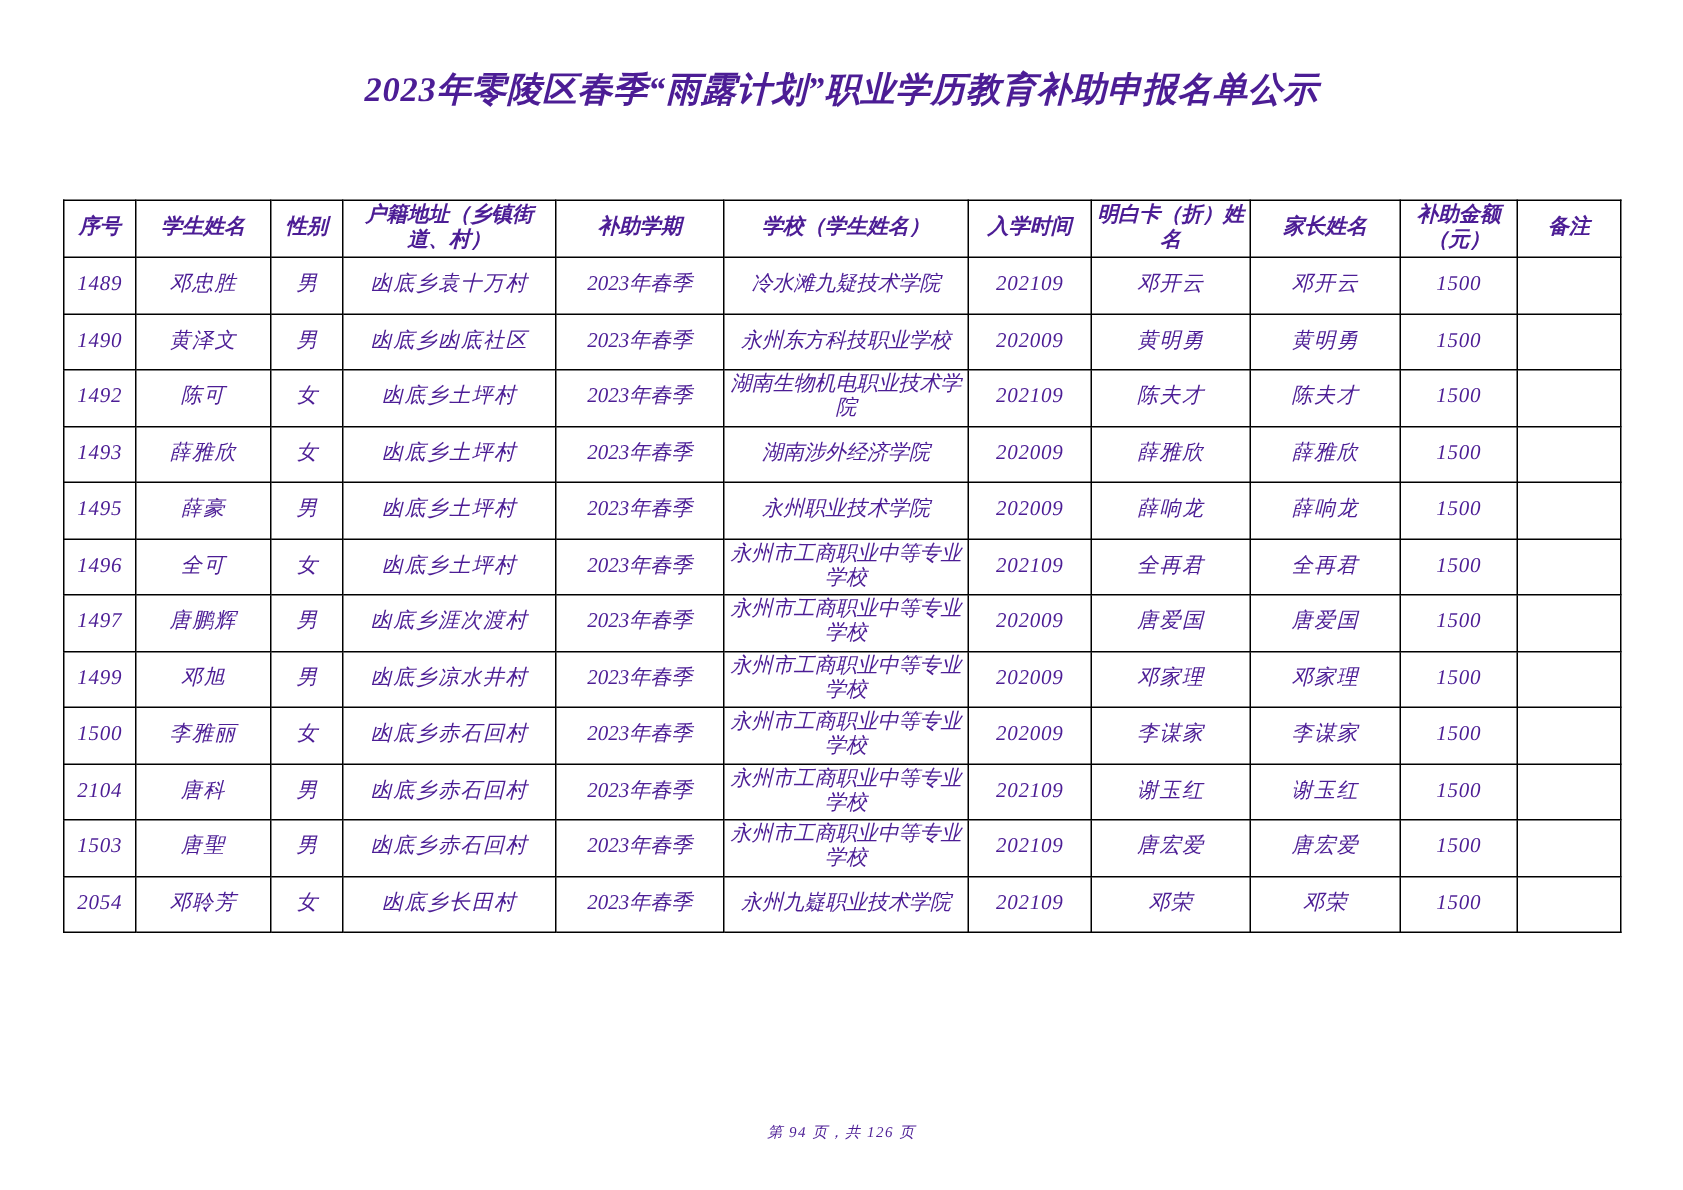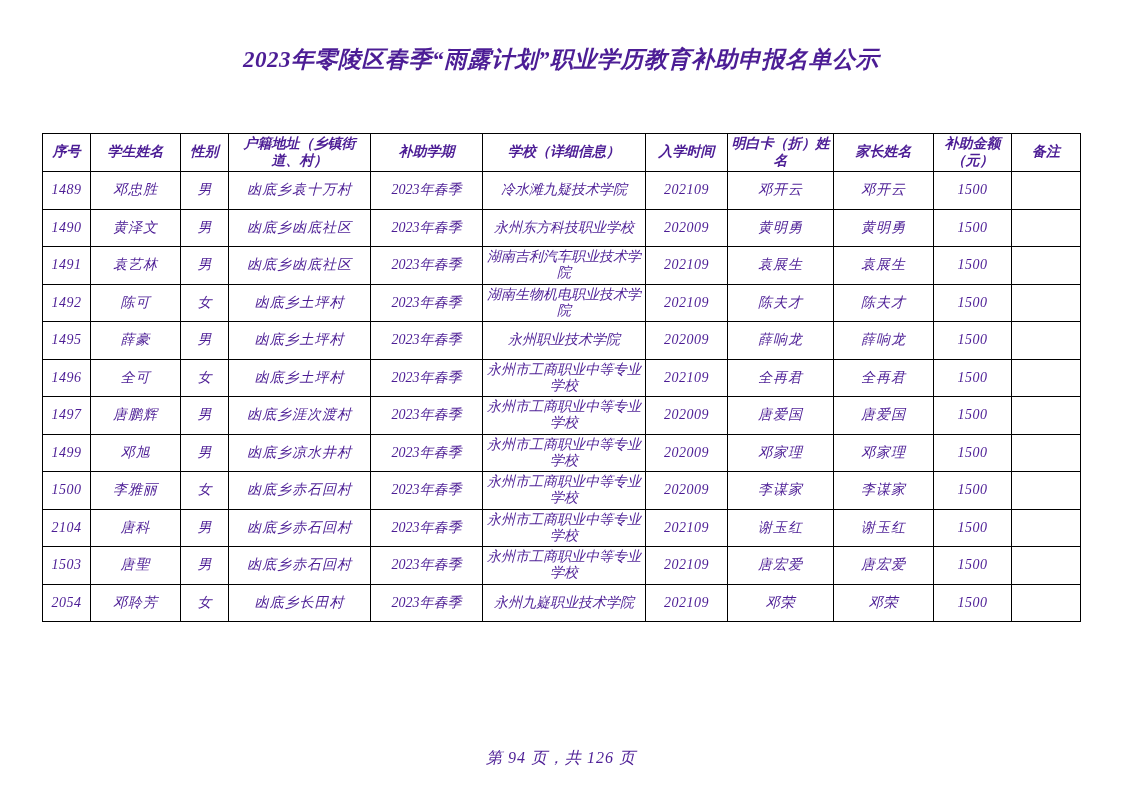--- a/index.html
+++ b/index.html
@@ -61,21 +61,21 @@
   }
   td.cell-name, td.cell-address, td.cell-card, td.cell-parent {
     letter-spacing: 1px;
   }
   .page-footer {
     position: absolute;
     top: 748px;
     left: 0;
     width: 100%;
     text-align: center;
-    font-size: 16px;
+    font-size: 10px;
     letter-spacing: 1px;
   }
 </style>
 </head>
 <body>
 
 <div class="page">
 
   <div class="doc-title">2023年零陵区春季“雨露计划”职业学历教育补助申报名单公示</div>
 
@@ -93,21 +93,21 @@
         <col style="width: 78px;">
         <col style="width: 69px;">
       </colgroup>
     <thead>
       <tr id="roster-head-row">
           <th>序号</th>
           <th>学生姓名</th>
           <th>性别</th>
           <th>户籍地址（乡镇街道、村）</th>
           <th>补助学期</th>
-          <th>学校（详细信息）</th>
+          <th>学校（学生姓名）</th>
           <th>入学时间</th>
           <th>明白卡（折）姓名</th>
           <th>家长姓名</th>
           <th>补助金额（元）</th>
           <th>备注</th>
         </tr>
     </thead>
     <tbody id="roster-body">
         <tr>
           <td class="cell-index">1489</td>
@@ -129,46 +129,46 @@
           <td class="cell-address">凼底乡凼底社区</td>
           <td class="cell-semester">2023年春季</td>
           <td class="cell-school">永州东方科技职业学校</td>
           <td class="cell-enroll">202009</td>
           <td class="cell-card">黄明勇</td>
           <td class="cell-parent">黄明勇</td>
           <td class="cell-amount">1500</td>
           <td class="cell-remark"></td>
         </tr>
         <tr>
-          <td class="cell-index">1491</td>
-          <td class="cell-name">袁艺林</td>
-          <td class="cell-gender">男</td>
-          <td class="cell-address">凼底乡凼底社区</td>
-          <td class="cell-semester">2023年春季</td>
-          <td class="cell-school">湖南吉利汽车职业技术学院</td>
-          <td class="cell-enroll">202109</td>
-          <td class="cell-card">袁展生</td>
-          <td class="cell-parent">袁展生</td>
-          <td class="cell-amount">1500</td>
-          <td class="cell-remark"></td>
-        </tr>
-        <tr>
           <td class="cell-index">1492</td>
           <td class="cell-name">陈可</td>
           <td class="cell-gender">女</td>
           <td class="cell-address">凼底乡土坪村</td>
           <td class="cell-semester">2023年春季</td>
           <td class="cell-school">湖南生物机电职业技术学院</td>
           <td class="cell-enroll">202109</td>
           <td class="cell-card">陈夫才</td>
           <td class="cell-parent">陈夫才</td>
           <td class="cell-amount">1500</td>
           <td class="cell-remark"></td>
         </tr>
         <tr>
+          <td class="cell-index">1493</td>
+          <td class="cell-name">薛雅欣</td>
+          <td class="cell-gender">女</td>
+          <td class="cell-address">凼底乡土坪村</td>
+          <td class="cell-semester">2023年春季</td>
+          <td class="cell-school">湖南涉外经济学院</td>
+          <td class="cell-enroll">202009</td>
+          <td class="cell-card">薛雅欣</td>
+          <td class="cell-parent">薛雅欣</td>
+          <td class="cell-amount">1500</td>
+          <td class="cell-remark"></td>
+        </tr>
+        <tr>
           <td class="cell-index">1495</td>
           <td class="cell-name">薛豪</td>
           <td class="cell-gender">男</td>
           <td class="cell-address">凼底乡土坪村</td>
           <td class="cell-semester">2023年春季</td>
           <td class="cell-school">永州职业技术学院</td>
           <td class="cell-enroll">202009</td>
           <td class="cell-card">薛响龙</td>
           <td class="cell-parent">薛响龙</td>
           <td class="cell-amount">1500</td>

